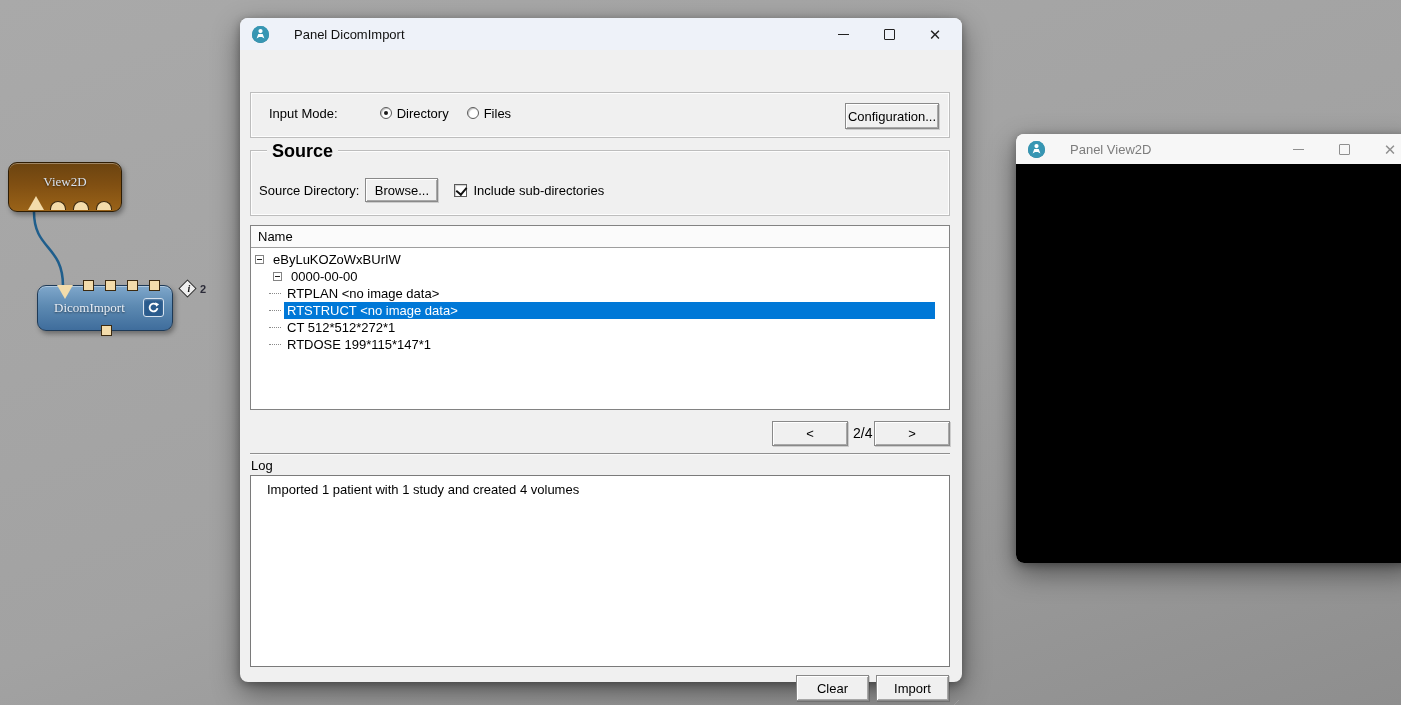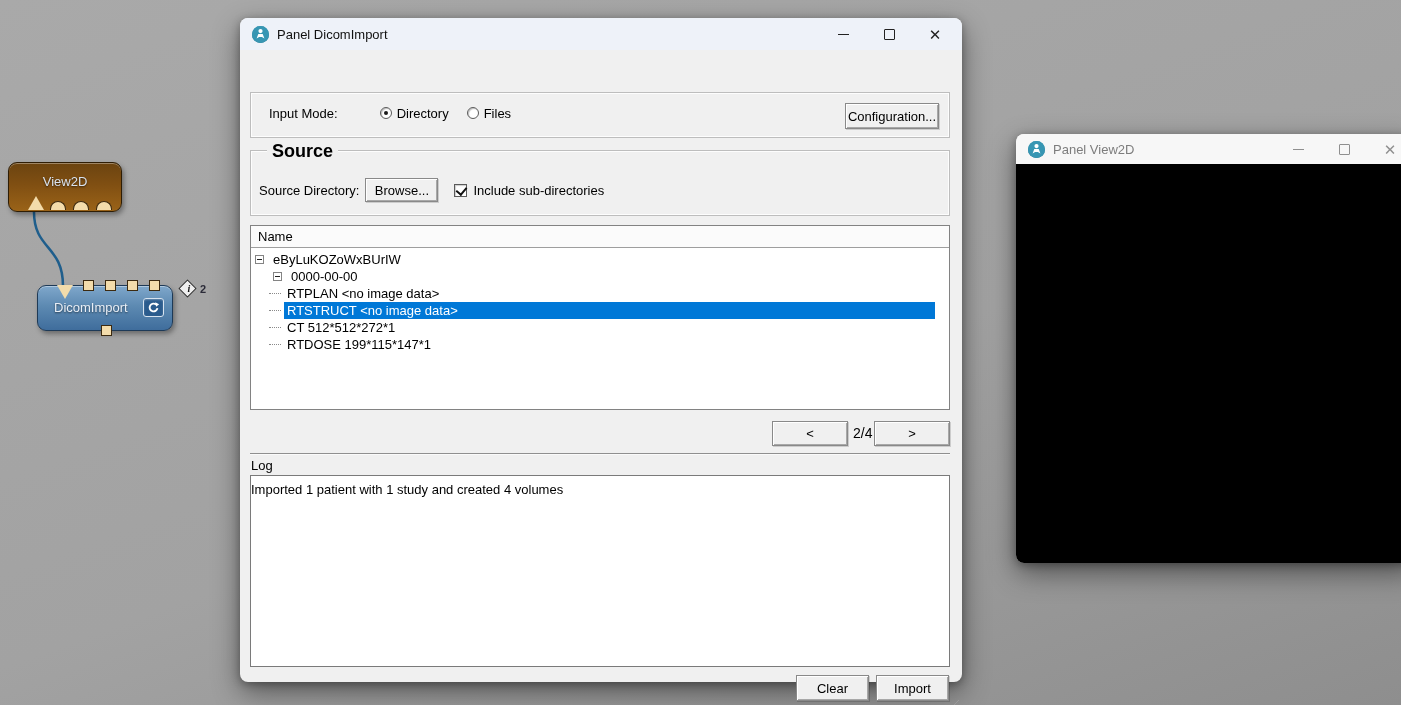--- a/index.html
+++ b/index.html
@@ -5,21 +5,21 @@
   * { box-sizing: border-box; margin: 0; padding: 0; }
   html,body { width:1401px; height:705px; }
   body {
     font-family: "Liberation Sans", sans-serif;
     background: linear-gradient(160deg, #a9a9a9 0%, #a2a2a2 55%, #8e8e8e 100%);
     position: relative; overflow: hidden; font-size: 13px; color:#000;
   }
 
   
   .win { position:absolute; border-radius:8px; box-shadow: 0 10px 28px rgba(0,0,0,.45), 0 2px 8px rgba(0,0,0,.3); }
-  .titlebar { height:32px; display:flex; align-items:center; padding:0 12px; border-radius:8px 8px 0 0; }
+  .titlebar { height:32px; display:flex; align-items:center; padding:0 12px; border-radius:8px 8px 0 0;gap:17px; }
   .title-icon { width:17px; height:17px; border-radius:50%; background:#3796b3; position:relative; flex:0 0 auto; box-shadow: inset 0 -2px 3px rgba(0,0,0,.25); }
   .title-icon svg { position:absolute; inset:0; }
   .title-text { margin-left:8px; font-size:13px; }
   .win-controls { margin-left:auto; display:flex; align-items:center; }
   .wc { width:30px; height:24px; display:flex; align-items:center; justify-content:center; margin-left:16px; cursor:default; }
   .glyph-min { width:11px; height:0; border-top:1.5px solid currentColor; display:block; }
   .glyph-max { width:11px; height:11px; border:1.3px solid currentColor; display:block; border-radius:1px; }
   .glyph-close { font-size:15px; line-height:1; }
 
   
@@ -72,37 +72,37 @@
   
   #pager-prev { position:absolute; left:532px; top:371px; width:76px; height:25px; }
   #pager-pos  { position:absolute; left:613px; top:371px; height:25px; line-height:25px; font-size:14px; }
   #pager-next { position:absolute; left:634px; top:371px; width:76px; height:25px; }
 
   
   #splitter { position:absolute; left:10px; top:403px; width:700px; height:2px; background:#8f8f8f; border-bottom:1px solid #fafafa; }
 
   
   #log-label { position:absolute; left:11px; top:408px; font-size:13px; }
-  #log-area { position:absolute; left:10px; top:425px; width:700px; height:192px; background:#fff; border:1px solid #7a7a7a; padding:6px 0; font-size:13px; }
+  #log-area { position:absolute; left:10px; top:425px; width:700px; height:192px; background:#fff; border:1px solid #7a7a7a; padding:6px 16px; font-size:13px; }
 
   
   #clear-btn  { position:absolute; left:556px; top:625px; width:73px; height:26px; }
   #import-btn { position:absolute; left:636px; top:625px; width:73px; height:26px; }
   #resize-grip { position:absolute; right:3px; bottom:-29px; width:12px; height:12px;
     background: linear-gradient(135deg, transparent 50%, #9a9a9a 50%, #9a9a9a 57%, transparent 57%, transparent 72%, #9a9a9a 72%, #9a9a9a 79%, transparent 79%); }
 
   
   #view2d-win { left:988px; top:134px; width:401px; height:429px; background:#f7f7f7;margin-left:28px; }
   #view2d-win .titlebar { background:#f7f7f7; color:#7d7d7d; height:30px; }
   #view2d-win .title-text { color:#7d7d7d; }
   #view2d-win .win-controls { color:#8f8f8f; }
   #view2d-content { width:100%; height:399px; background:#000; border-radius:0 0 8px 8px; }
 
   
-  .node { position:absolute; border-radius:9px; }
+  .node { position:absolute; border-radius:9px;font-family:Liberation Serif, serif; }
   #view2d-node { left:8px; top:162px; width:114px; height:50px;
     background: linear-gradient(#6b4410, #804f12 45%, #9a6318);
     border:1px solid #2e1d05; box-shadow: inset 0 1px 0 rgba(255,255,255,.35), 2px 3px 5px rgba(0,0,0,.35); }
   #view2d-node .node-label { position:absolute; top:11px; width:100%; text-align:center; color:#d9e2ee; font-size:13px; text-shadow:0 1px 2px rgba(0,0,0,.6); }
   #dicom-node { left:37px; top:285px; width:136px; height:46px;
     background: linear-gradient(#7fa7cb, #5d8ab2 45%, #3f6d9c);
     border:1px solid #1e3document; border:1px solid #1e3a57; box-shadow: inset 0 1px 0 rgba(255,255,255,.4), 2px 3px 5px rgba(0,0,0,.35); }
   #dicom-node .node-label { position:absolute; top:14px; left:16px; color:#e9eff7; font-size:13px; text-shadow:0 1px 2px rgba(0,0,0,.55); }
 
   .port { position:absolute; background:#f3dcab; }

